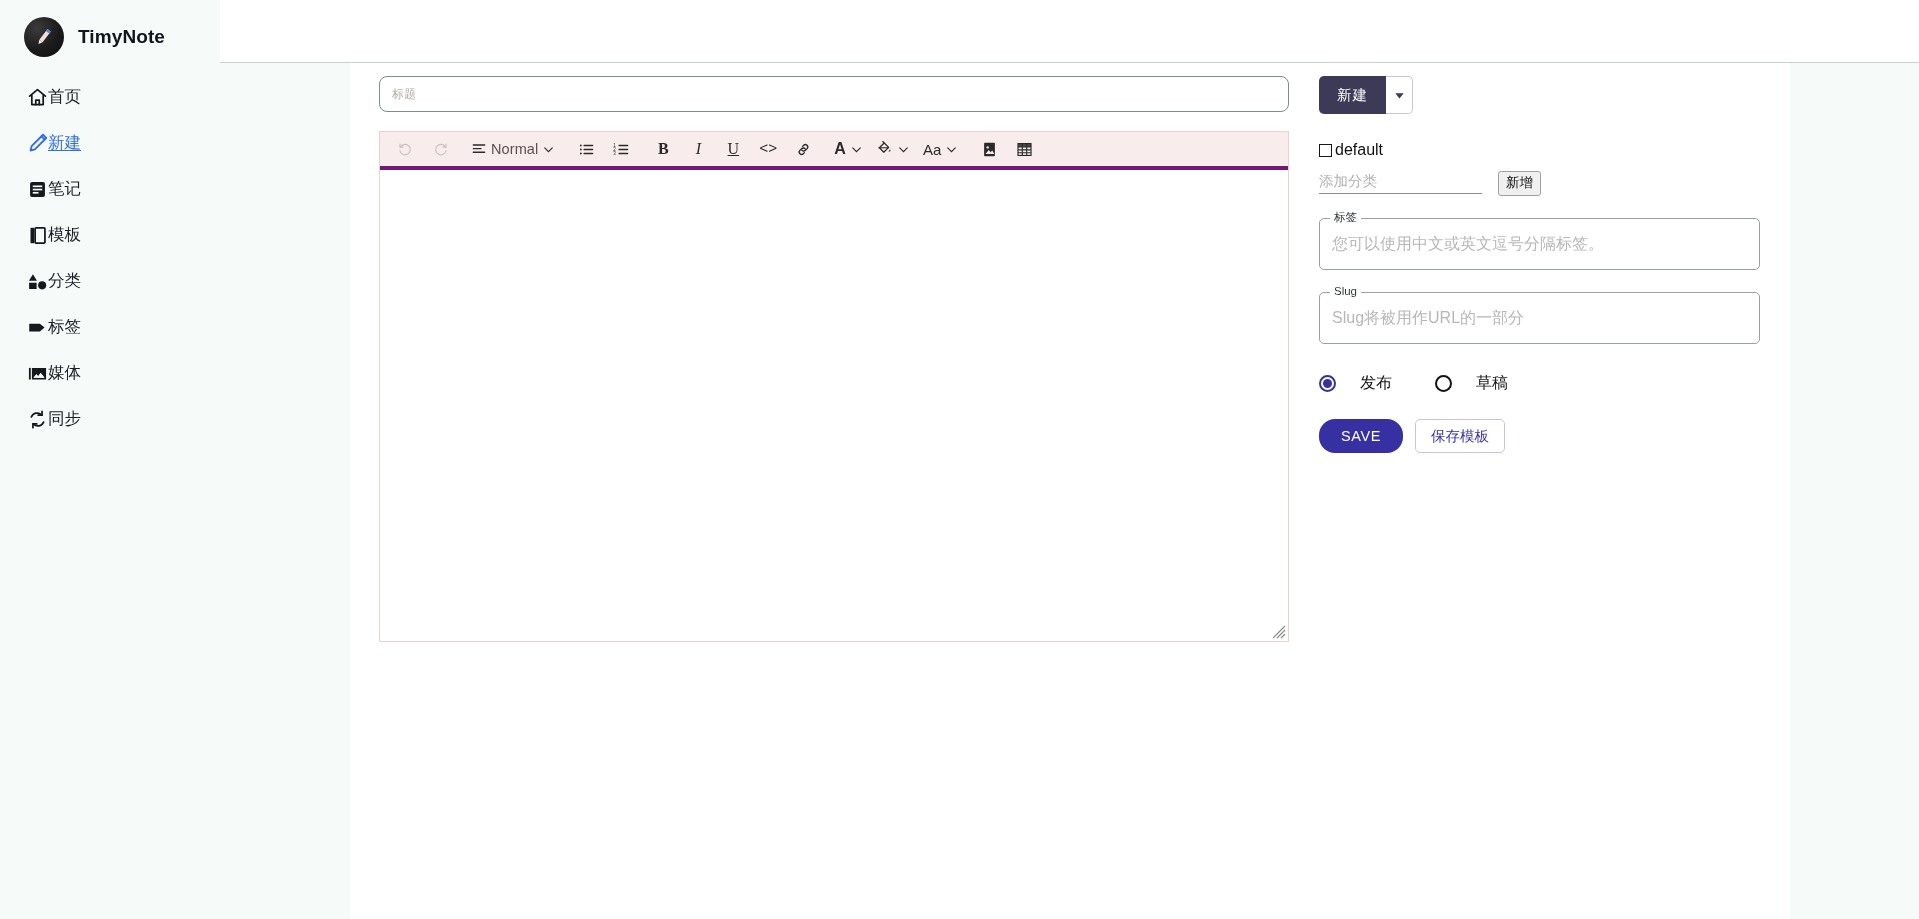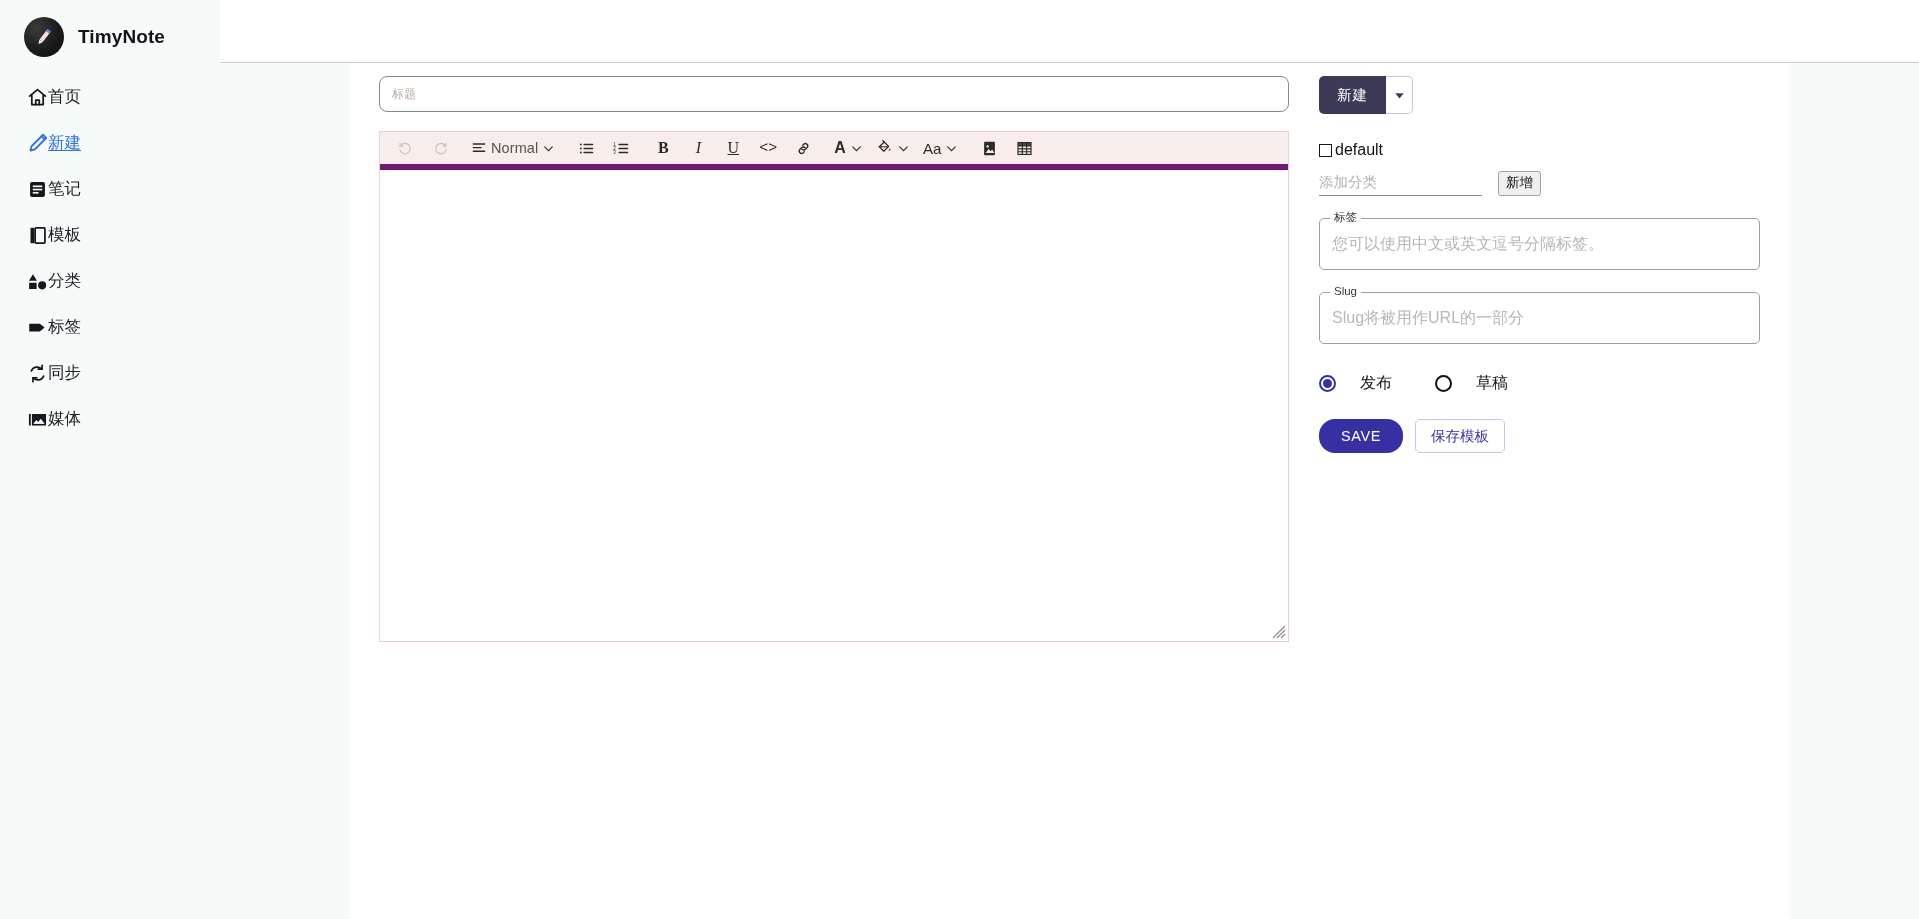--- a/index.html
+++ b/index.html
@@ -121,21 +121,21 @@
   .quill {
     margin-top: 19px;
     width: 910px;
     border: 1px solid #eccfcf;
     background: #fff;
     position: relative;
   }
   .ql-toolbar {
     height: 38px;
     background: #f9ecec;
-    border-bottom: 6px solid #701a75;
+    border-bottom: 4px solid #701a75;
     display: flex;
     align-items: center;
     padding: 0 12px;
     gap: 0px;
   }
   .tb-btn {
     height: 26px;
     min-width: 26px;
     display: inline-flex;
     align-items: center;
@@ -226,24 +226,23 @@
     width: 13px; height: 13px;
     border: 1.6px solid #161616;
     background: #fff;
     display: inline-block;
     flex: none;
     margin-right: 2px;
     cursor: pointer;
   }
 
   .cat-add-row {
-    display: flex; align-items: flex-end;
+    display: flex; align-items: flex-start;
     gap: 16px;
     margin-top: 12px;
-    font-family: Liberation Mono, monospace;
   }
   .cat-add-input {
     width: 163px;
     border: none;
     border-bottom: 1px solid #8d8d8d;
     outline: none;
     font-size: 14.5px;
     padding: 2px 0 4px 0;
     background: transparent;
     color: #222;
@@ -435,39 +434,39 @@
         <span class="nav-ico">
           <svg width="21" height="21" viewBox="0 0 24 24" fill="currentColor">
             <path d="M2.6 7.6h12.1l5.4 4.5-5.4 4.5H2.6z"></path>
           </svg>
         </span>
         <span class="nav-label">标签</span>
       </a>
 
       <a class="nav-item">
         <span class="nav-ico">
+          <svg width="21" height="21" viewBox="0 0 24 24" fill="currentColor">
+            <path d="M2.2 5.6h2.1v13.3H2.2z"></path>
+            <path d="M5.6 5.6h16.2v13.3H5.6zm1.8 11.3h12.6l-4.3-5.6-3 3.8-2-2.3z" fill="currentColor"></path>
+            <path d="M7.4 16.9h12.6l-4.3-5.6-3 3.8-2-2.3z" fill="#f6faf9"></path>
+          </svg>
+        </span>
+        <span class="nav-label">媒体</span>
+      </a>
+
+      <a class="nav-item">
+        <span class="nav-ico">
           <svg width="21" height="21" viewBox="0 0 24 24" fill="none" stroke="currentColor" stroke-width="2" stroke-linecap="round">
             <path d="M5 9a7.2 7.2 0 0 1 11.6-2.4"></path>
             <polyline points="17.2,2.6 17.2,7 12.8,7"></polyline>
             <path d="M19 15a7.2 7.2 0 0 1-11.6 2.4"></path>
             <polyline points="6.8,21.4 6.8,17 11.2,17"></polyline>
           </svg>
         </span>
         <span class="nav-label">同步</span>
-      </a>
-
-      <a class="nav-item">
-        <span class="nav-ico">
-          <svg width="21" height="21" viewBox="0 0 24 24" fill="currentColor">
-            <path d="M2.2 5.6h2.1v13.3H2.2z"></path>
-            <path d="M5.6 5.6h16.2v13.3H5.6zm1.8 11.3h12.6l-4.3-5.6-3 3.8-2-2.3z" fill="currentColor"></path>
-            <path d="M7.4 16.9h12.6l-4.3-5.6-3 3.8-2-2.3z" fill="#f6faf9"></path>
-          </svg>
-        </span>
-        <span class="nav-label">媒体</span>
       </a>
 
 
     </nav>
   </aside>
 
   <header class="topbar"></header>
 
   <main class="canvas">
 

